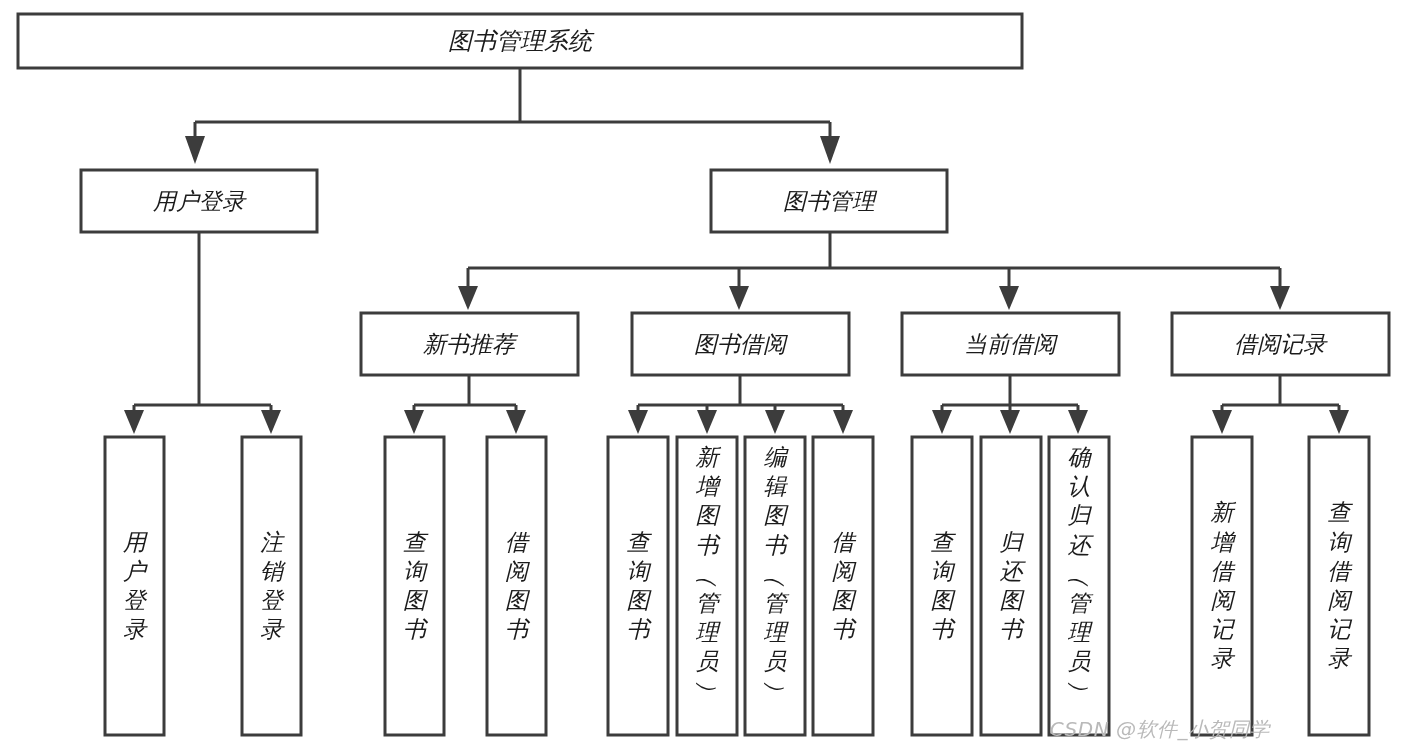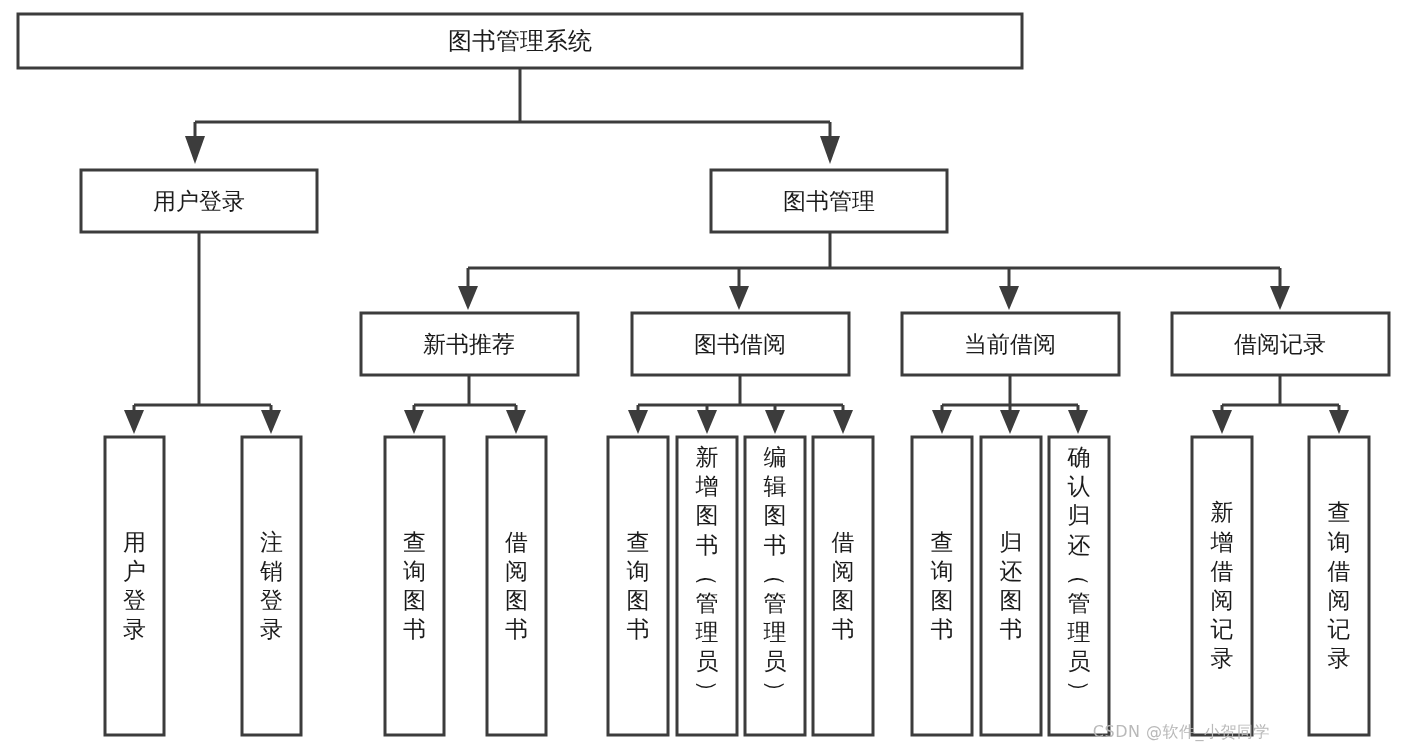--- a/index.html
+++ b/index.html
@@ -12,20 +12,21 @@
     width: 1405px;
     height: 747px;
     overflow: hidden;
     font-family: "DejaVu Sans", "Liberation Sans", sans-serif;
   }
   #diagram-root {
     position: relative;
     width: 1278px;
     height: 747px;
     background: #ffffff;
+    font-style: italic;
   }
   svg.flow {
     position: absolute;
     top: 0;
     left: 0;
     width: 1405px;
     height: 747px;
     display: block;
   }
   .node-rect {
@@ -77,21 +78,21 @@
   }
   .leaf-label span.rot {
     display: block;
     transform: rotate(90deg);
   }
   .watermark {
     position: absolute;
     right: 8px;
     bottom: 4px;
     font-family: "DejaVu Sans", "Liberation Sans", sans-serif;
-    font-size: 16px;
+    font-size: 20px;
     color: #b9b9b9;
     letter-spacing: 0.5px;
     user-select: none;
     pointer-events: none;
   }
 </style>
 </head>
 <body>
 
 <div id="diagram-root">

